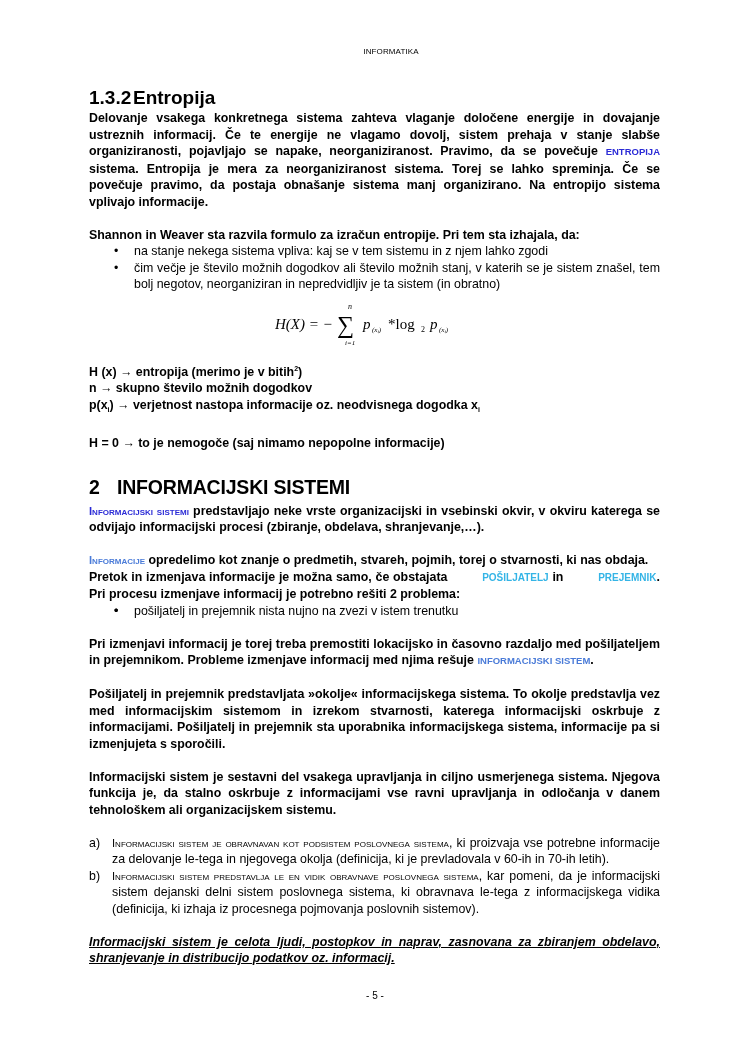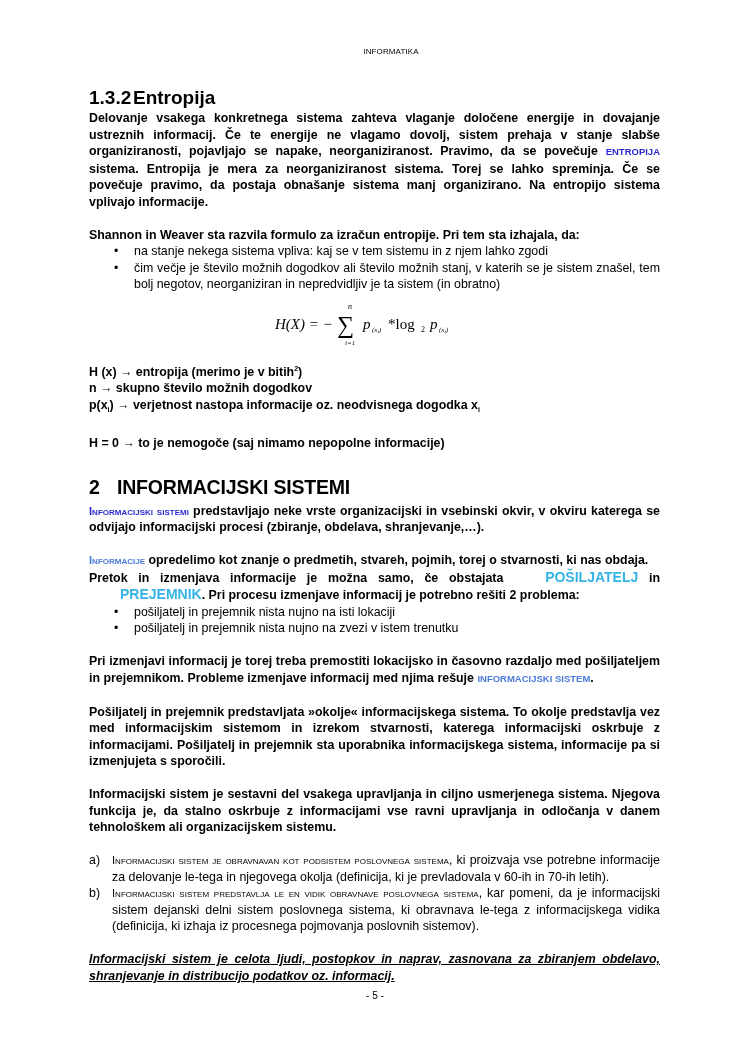--- a/index.html
+++ b/index.html
@@ -21,21 +21,21 @@
   .smallgap { height: 8px; }
   ul.bullets { list-style: none; margin: 0; padding: 0; }
   ul.bullets li { position: relative; padding-left: 45px; line-height: 16.5px; text-align: justify; }
   ul.bullets li .dot { position: absolute; left: 25px; top: 0; }
   ol.alpha { list-style: none; margin: 0; padding: 0; }
   ol.alpha li { position: relative; padding-left: 23px; line-height: 16.5px; text-align: justify; }
   ol.alpha li .marker { position: absolute; left: 0; top: 0; }
   .sc { font-variant: small-caps; font-size: 11.2px; }
   .hl-blue { color: #2b2bd6; font-size: 9.5px; }
   .hl-lblue { color: #4a7bd8; font-size: 9.5px; }
-  .hl-cyan { color: #34b4e6; font-size: 14px; margin-left: 31px; }
+  .hl-cyan { color: #34b4e6; font-size: 10px; margin-left: 31px; }
   .formula {
     text-align: center; height: 50px; margin: 8px 0 10px 0;
     font-family: "Liberation Serif", serif; font-size: 15px;
   }
   .formula svg { display: inline-block; }
   .bold-italic { font-weight: bold; font-style: italic; text-decoration: underline; }
   .page-footer { position: absolute; top: 990px; left: 0; width: 750px; text-align: center; font-size: 10px; }
 </style>
 </head>
 <body>
@@ -87,21 +87,21 @@
     <span class="num">2</span><span>INFORMACIJSKI SISTEMI</span>
   </div>
 
   <p><span class="sc" style="color:#2b2bd6">Informacijski sistemi</span><span> predstavljajo neke vrste organizacijski in vsebinski okvir, v okviru katerega se odvijajo informacijski procesi (zbiranje, obdelava, shranjevanje,…).</span></p>
 
   <div class="gap"></div>
 
   <p><span class="sc" style="color:#4a7bd8">Informacije</span><span> opredelimo kot znanje o predmetih, stvareh, pojmih, torej o stvarnosti, ki nas obdaja.</span></p>
   <p><span>Pretok in izmenjava informacije je možna samo, če obstajata </span><span class="hl-cyan">POŠILJATELJ</span><span> in </span><span class="hl-cyan">PREJEMNIK</span><span>. Pri procesu izmenjave informacij je potrebno rešiti 2 problema:</span></p>
   <ul class="bullets">
-    <li><span class="dot">•</span><span>pošiljatelj in prejemnik nista nujno na isti lokaciji</span></li>
+    <li><span class="dot">•</span></li>
     <li><span class="dot">•</span><span>pošiljatelj in prejemnik nista nujno na zvezi v istem trenutku</span></li>
   </ul>
 
   <div class="gap"></div>
 
   <p><span>Pri izmenjavi informacij je torej treba premostiti lokacijsko in časovno razdaljo med pošiljateljem in prejemnikom. Probleme izmenjave informacij med njima rešuje </span><span class="hl-lblue">INFORMACIJSKI SISTEM</span><span>.</span></p>
 
   <div class="gap"></div>
 
   <p>Pošiljatelj in prejemnik predstavljata »okolje« informacijskega sistema. To okolje predstavlja vez med informacijskim sistemom in izrekom stvarnosti, katerega informacijski oskrbuje z informacijami. Pošiljatelj in prejemnik sta uporabnika informacijskega sistema, informacije pa si izmenjujeta s sporočili.</p>

